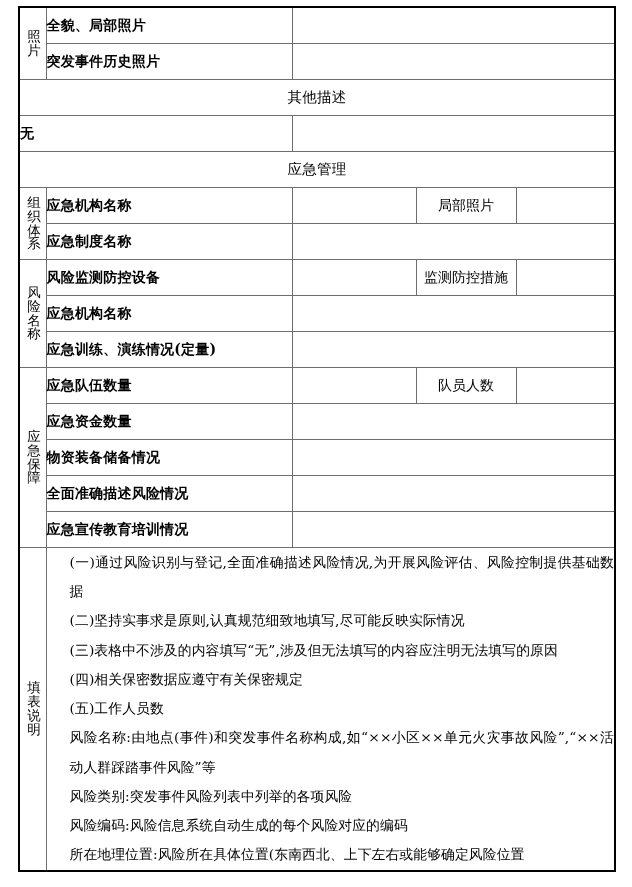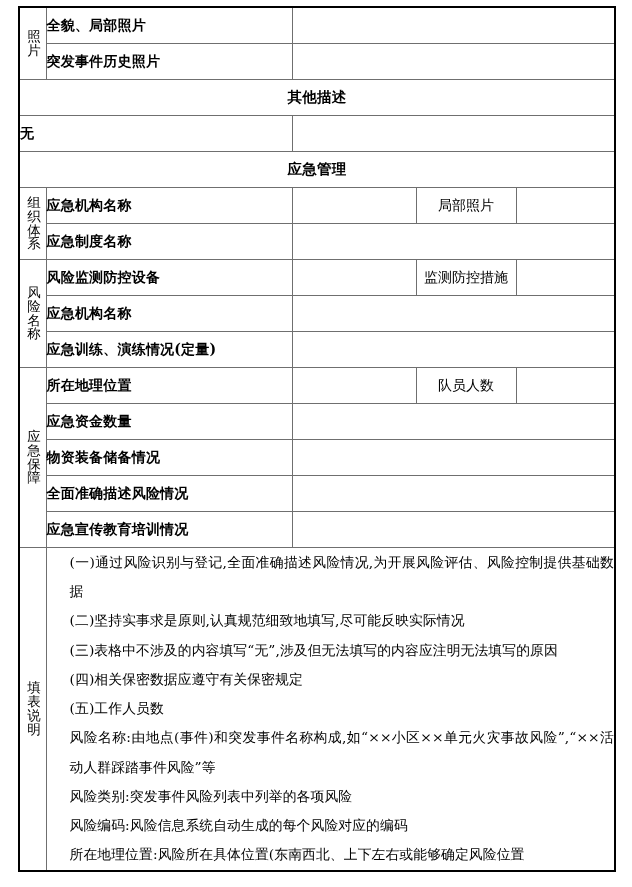--- a/index.html
+++ b/index.html
@@ -77,21 +77,20 @@
 
   
   td.blank { background: #ffffff; }
 
   
   td.banner {
     text-align: center;
     height: 35px;
     font-size: 14.5px;
     letter-spacing: 0.3px;
-    font-weight: bold;
   }
 
   
   td.sublabel {
     text-align: center;
     font-size: 14px;
     white-space: nowrap;
     padding: 0 3px;
     border-left: 1px solid #000000;
     border-right: 1px solid #000000;
@@ -186,21 +185,21 @@
       </tr>
       <tr>
         <td class="item">应急训练、演练情况(定量)</td>
         <td class="blank" colspan="3"></td>
       </tr>
 
       <tr>
         <td class="vlabel sec-top" rowspan="5">
           <span class="vtext">应急保障</span>
         </td>
-        <td class="item sec-top">所在地理位置</td>
+        <td class="item sec-top">应急队伍数量</td>
         <td class="blank sec-top"></td>
         <td class="sublabel sec-top">队员人数</td>
         <td class="blank sec-top"></td>
       </tr>
       <tr>
         <td class="item">应急资金数量</td>
         <td class="blank" colspan="3"></td>
       </tr>
       <tr>
         <td class="item">物资装备储备情况</td>

